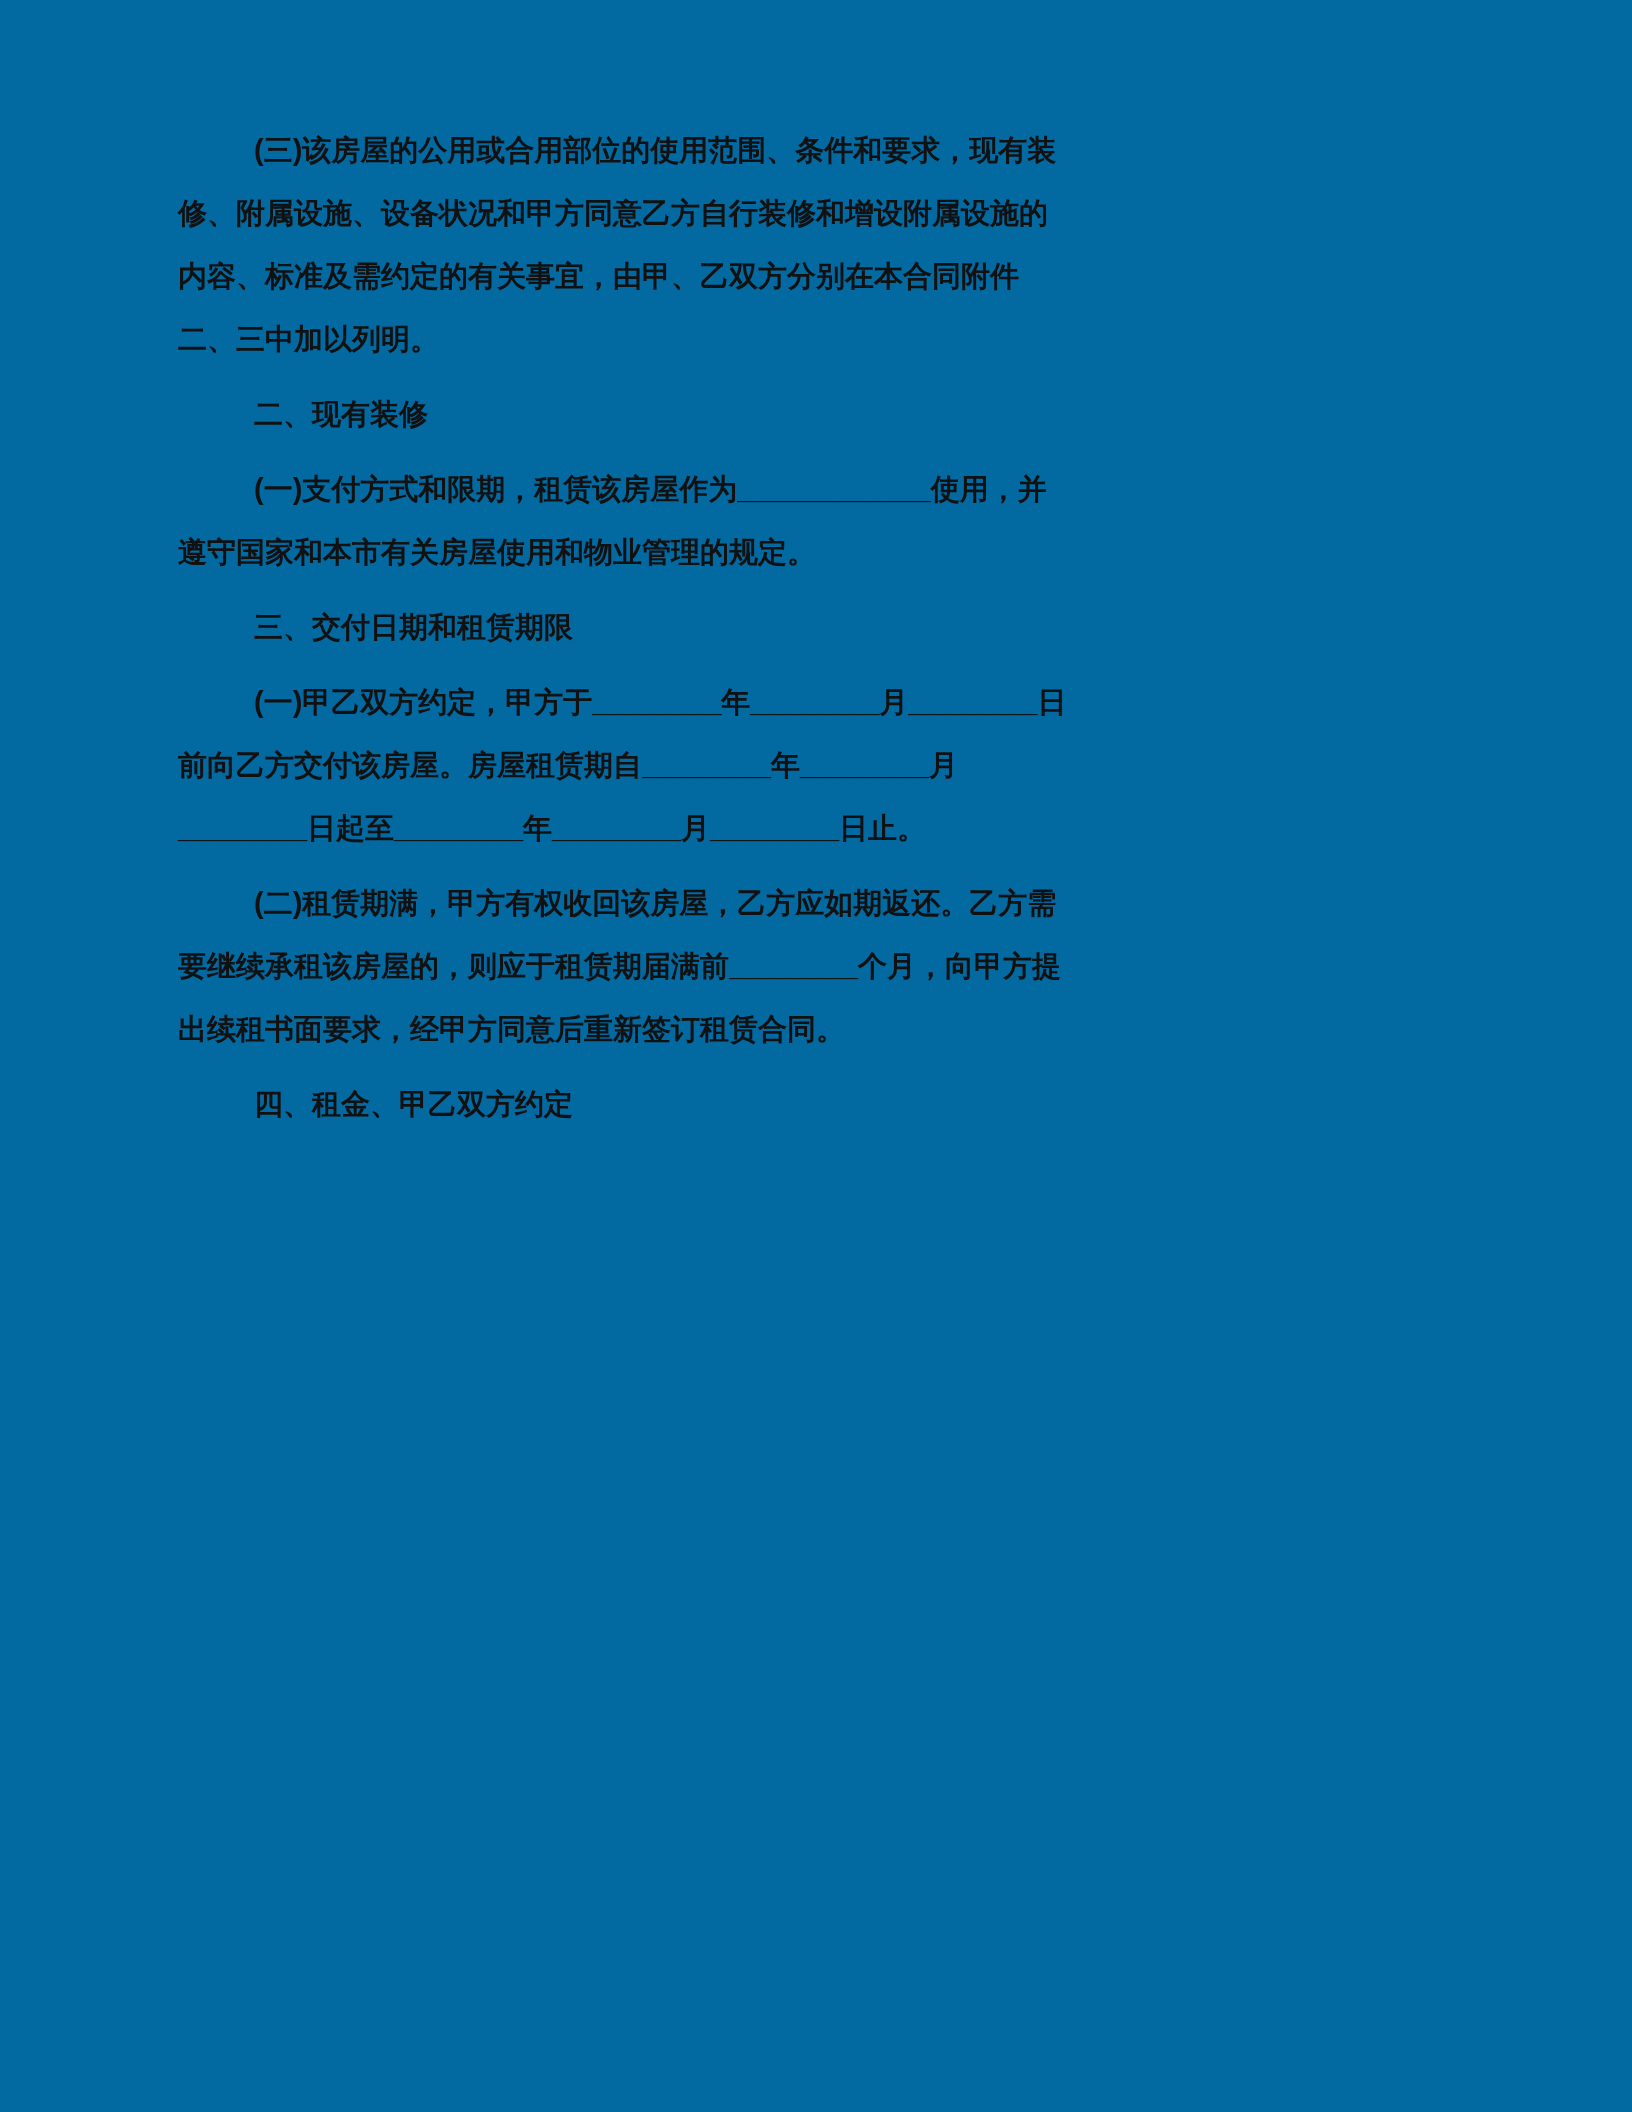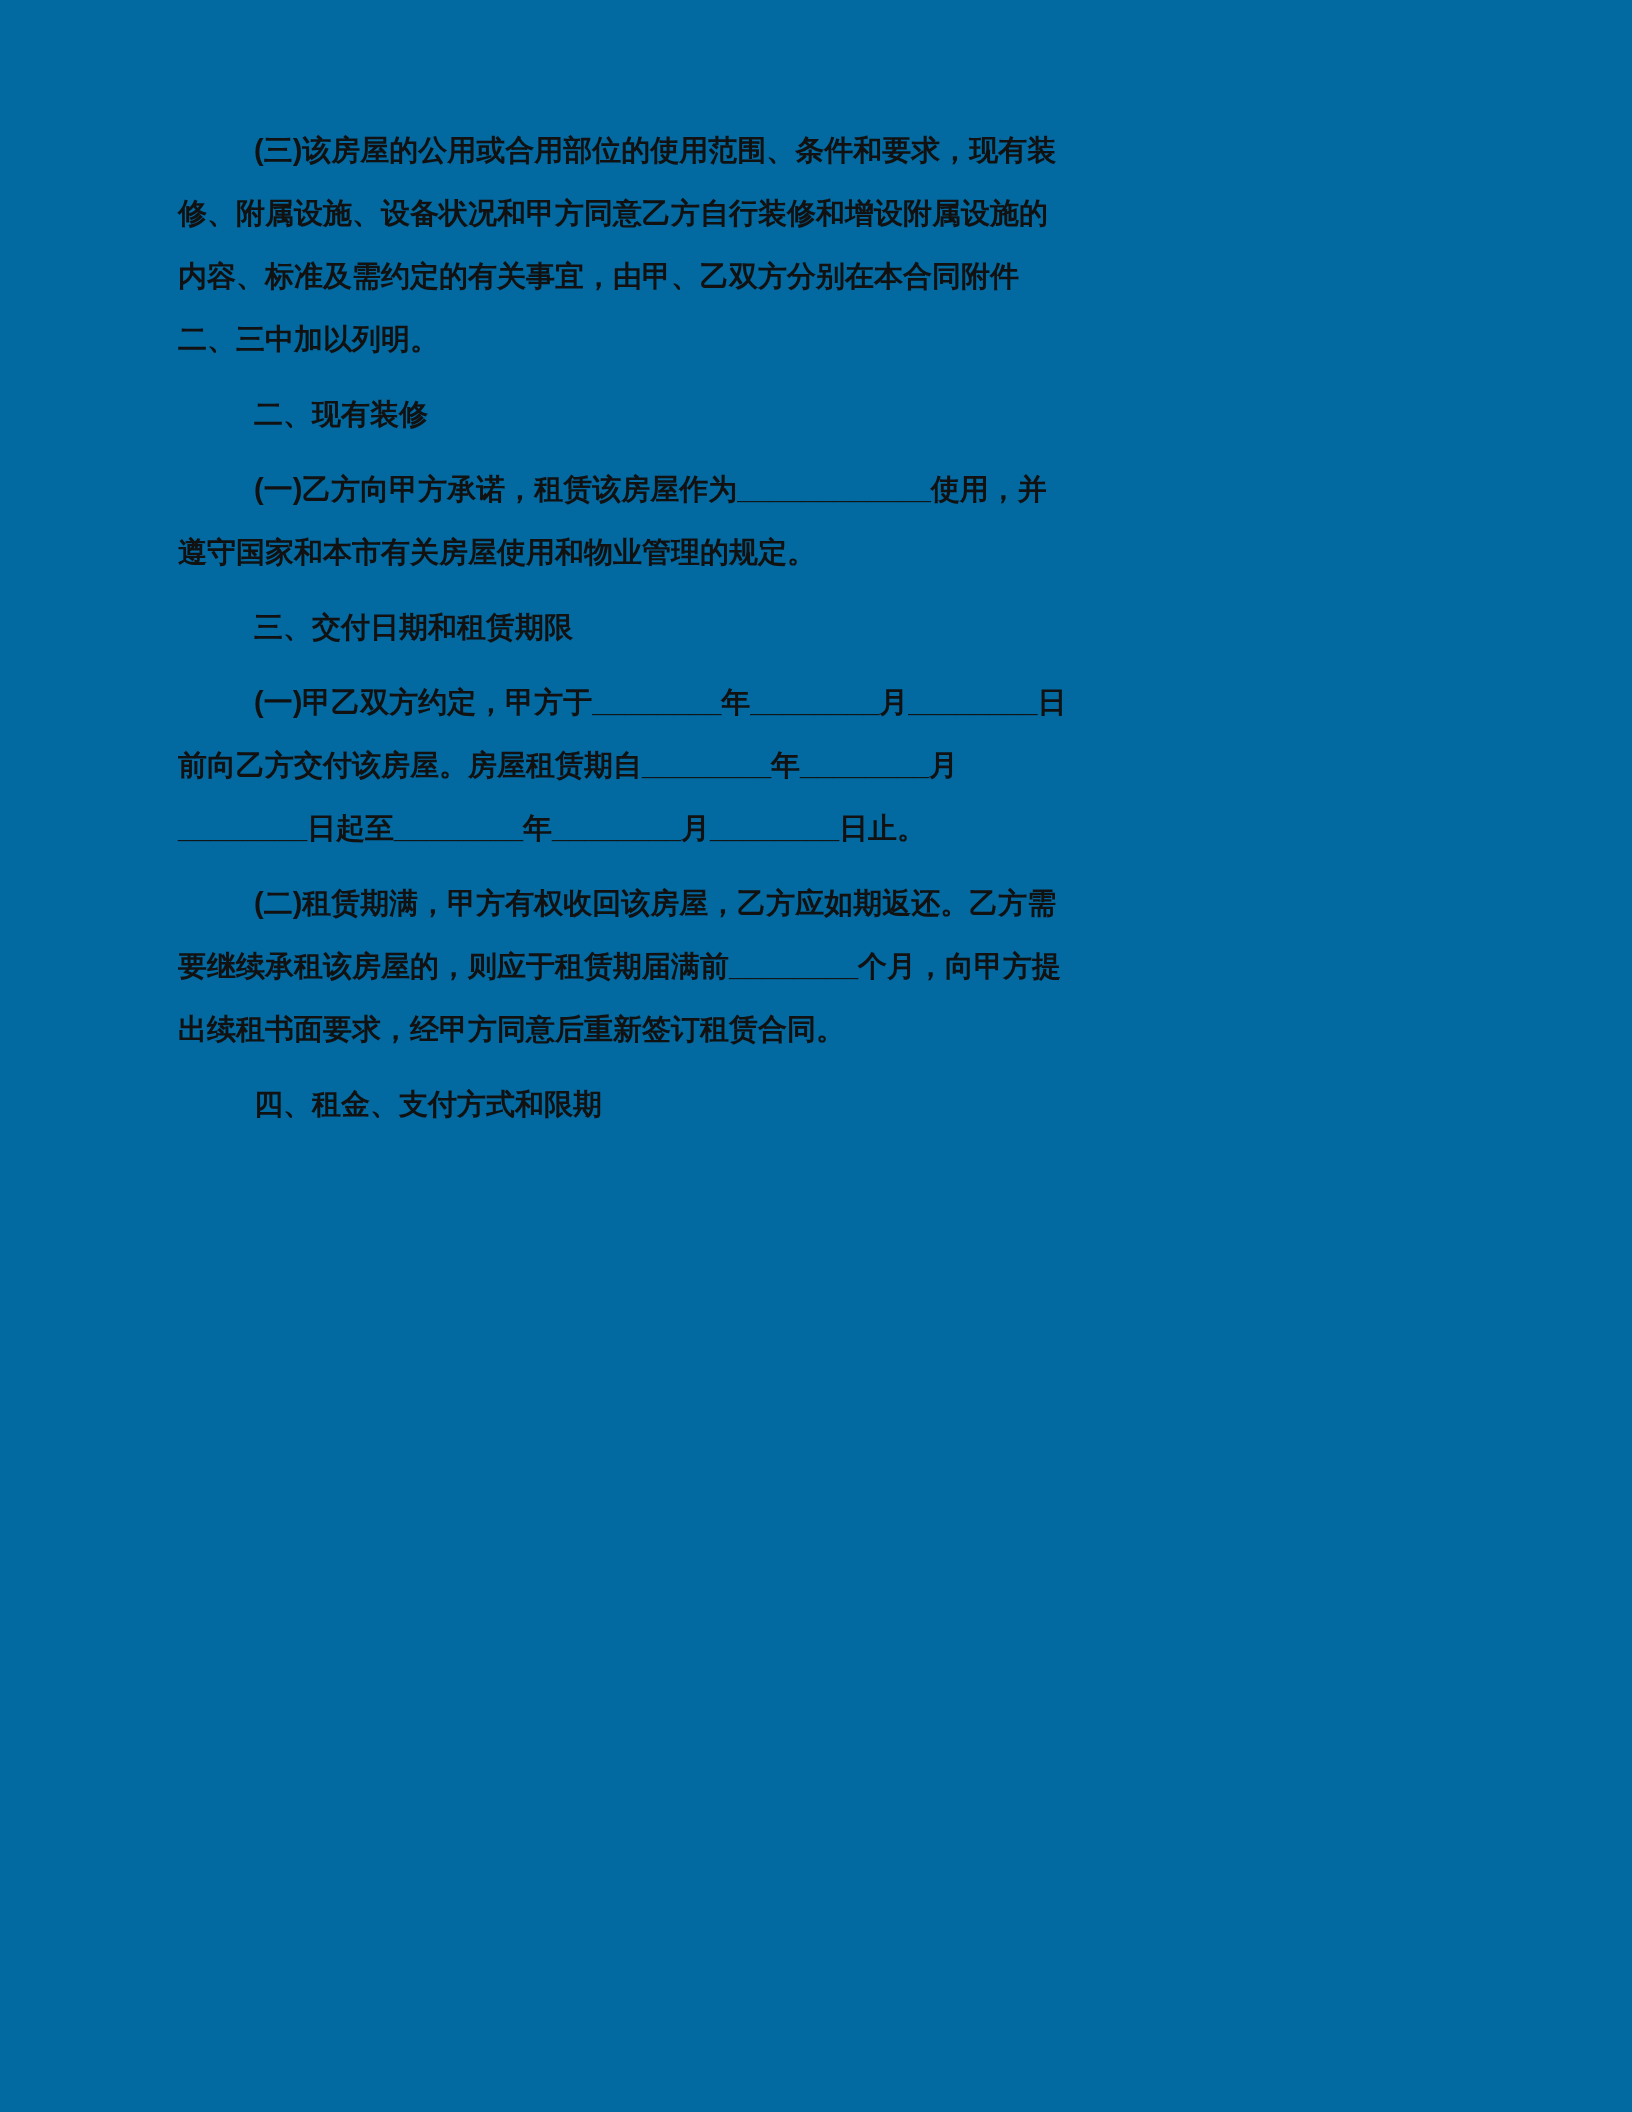--- a/index.html
+++ b/index.html
@@ -42,19 +42,19 @@
     
   }
 </style>
 </head>
 <body>
 
 <div class="page">
   <div class="doc-body">
     <p class="body">(三)该房屋的公用或合用部位的使用范围、条件和要求，现有装修、附属设施、设备状况和甲方同意乙方自行装修和增设附属设施的内容、标准及需约定的有关事宜，由甲、乙双方分别在本合同附件二、三中加以列明。</p>
     <p class="heading">二、现有装修</p>
-    <p class="body">(一)乙方向甲方承诺，租赁该房屋作为____________使用，并遵守国家和本市有关房屋使用和物业管理的规定。</p>
+    <p class="body">(一)支付方式和限期，租赁该房屋作为____________使用，并遵守国家和本市有关房屋使用和物业管理的规定。</p>
     <p class="heading">三、交付日期和租赁期限</p>
     <p class="body">(一)甲乙双方约定，甲方于________年________月________日前向乙方交付该房屋。房屋租赁期自________年________月________日起至________年________月________日止。</p>
     <p class="body">(二)租赁期满，甲方有权收回该房屋，乙方应如期返还。乙方需要继续承租该房屋的，则应于租赁期届满前________个月，向甲方提出续租书面要求，经甲方同意后重新签订租赁合同。</p>
-    <p class="heading">四、租金、支付方式和限期</p>
+    <p class="heading">四、租金、甲乙双方约定</p>
   </div>
 </div>
 
 </body></html>

